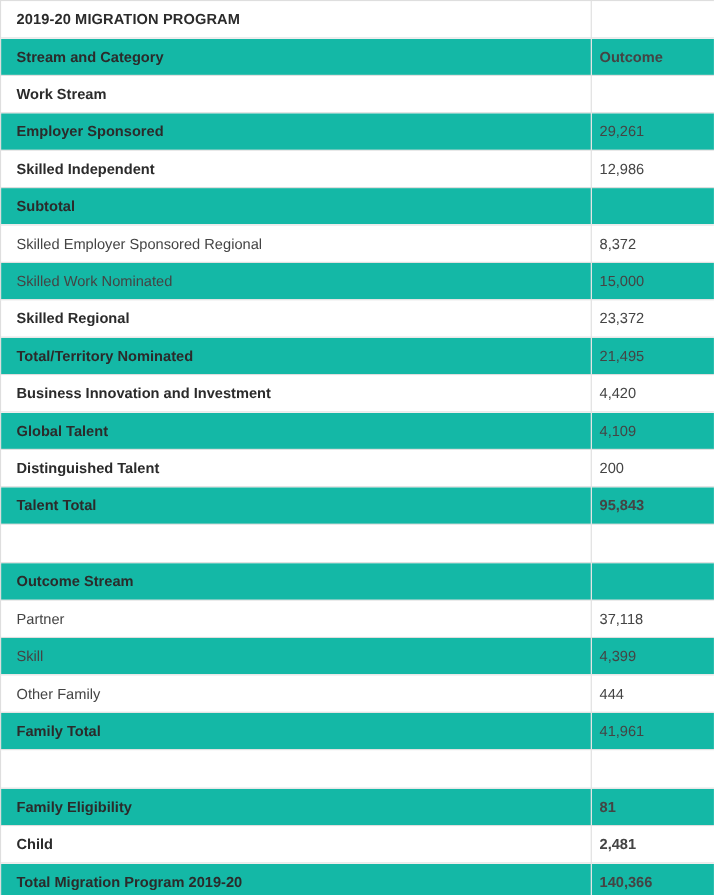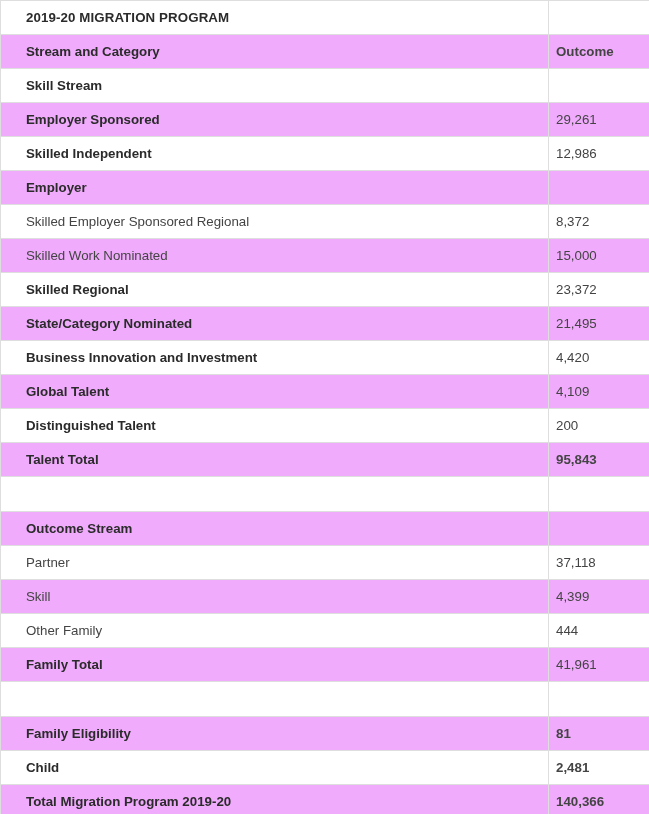--- a/index.html
+++ b/index.html
@@ -29,29 +29,29 @@
     font-size: 13.3px;
     line-height: 16px;
     vertical-align: middle;
     white-space: nowrap;
     overflow: hidden;
   }
   #migration-table td.c-label {
     width: 514px;
     border-left: 1px solid #dedede;
     border-right: 1px solid #dedede;
-    padding-left: 25px;
+    padding-left: 14px;
   }
   #migration-table td.c-value {
     width: 135px;
     padding-left: 7px;
     color: #444444;
   }
   tr.row-white td { background: #ffffff; }
-  tr.row-gray  td { background: #f0abfc; }
+  tr.row-gray  td { background: #14b8a6; }
 
   td.bold  { font-weight: bold; color: #2b2b2b; }
   td.plain { font-weight: normal; color: #444444; margin-left: 44px; }
   td.value-bold { font-weight: bold; color: #2b2b2b; }
   td.indent { padding-left: 25px; font-weight: normal; color: #444444; margin-top: 24px; }
   td.title-cell {
     font-weight: bold;
     font-size: 13.6px;
     color: #2b2b2b;
     letter-spacing: 0.1px;
@@ -65,49 +65,49 @@
   <tbody>
     <tr class="row-white">
       <td class="c-label title-cell">2019-20 MIGRATION PROGRAM</td>
       <td class="c-value"></td>
     </tr>
     <tr class="row-gray">
       <td class="c-label bold">Stream and Category</td>
       <td class="c-value value-bold">Outcome</td>
     </tr>
   <tr class="row-white">
-        <td class="c-label bold">Skill Stream</td>
+        <td class="c-label bold">Work Stream</td>
         <td class="c-value"></td>
       </tr>
       <tr class="row-gray">
         <td class="c-label bold">Employer Sponsored</td>
         <td class="c-value">29,261</td>
       </tr>
       <tr class="row-white">
         <td class="c-label bold">Skilled Independent</td>
         <td class="c-value">12,986</td>
       </tr>
       <tr class="row-gray">
-        <td class="c-label bold">Employer</td>
+        <td class="c-label bold">Subtotal</td>
         <td class="c-value"></td>
       </tr>
       <tr class="row-white">
         <td class="c-label indent">Skilled Employer Sponsored Regional</td>
         <td class="c-value">8,372</td>
       </tr>
       <tr class="row-gray">
         <td class="c-label indent">Skilled Work Nominated</td>
         <td class="c-value">15,000</td>
       </tr>
       <tr class="row-white">
         <td class="c-label bold">Skilled Regional</td>
         <td class="c-value">23,372</td>
       </tr>
       <tr class="row-gray">
-        <td class="c-label bold">State/Category Nominated</td>
+        <td class="c-label bold">Total/Territory Nominated</td>
         <td class="c-value">21,495</td>
       </tr>
       <tr class="row-white">
         <td class="c-label bold">Business Innovation and Investment</td>
         <td class="c-value">4,420</td>
       </tr>
       <tr class="row-gray">
         <td class="c-label bold">Global Talent</td>
         <td class="c-value">4,109</td>
       </tr>

